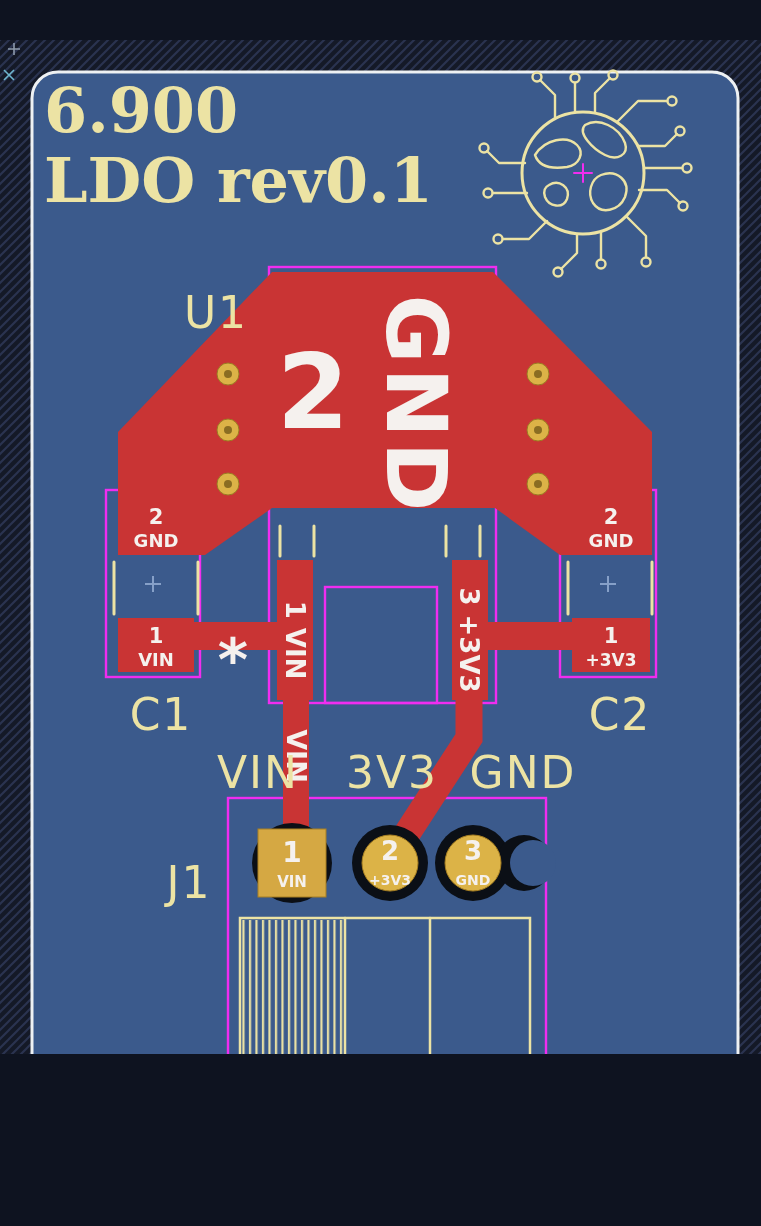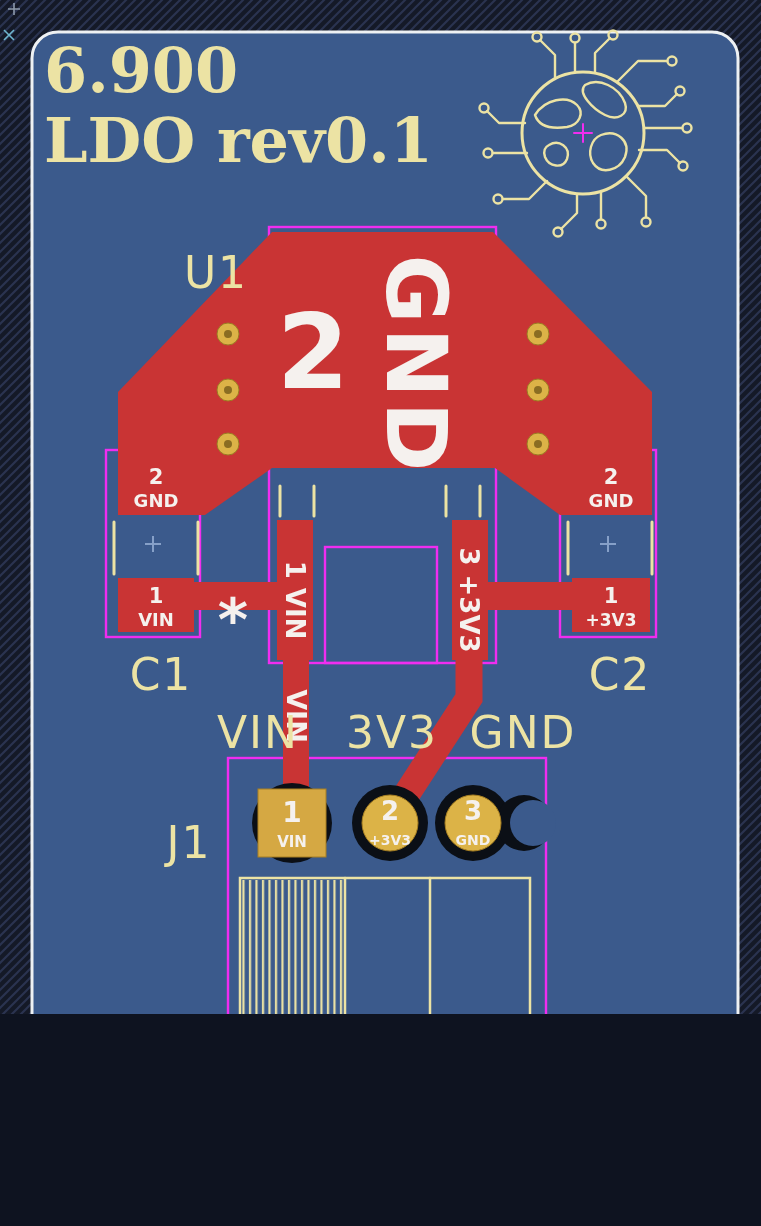--- a/index.html
+++ b/index.html
@@ -1,16 +1,16 @@
 <!DOCTYPE html>
 <html><head>
 <meta charset="utf-8">
 <style>
   html,body{margin:0;padding:0;background:#0e1320;}
-  .canvas-wrap{position:relative;width:761px;height:1014px;overflow:hidden;}
+  .canvas-wrap{position:relative;width:761px;height:1014px;overflow:hidden;margin-top:40px;}
   svg{display:block;}
   text{user-select:none;}
   .silk-text{fill:#ece3a4;font-family:"DejaVu Sans",sans-serif;letter-spacing:2px;}
   .pad-text{fill:#f5f1ee;font-family:"DejaVu Sans",sans-serif;font-weight:bold;}
   .title-text{fill:#ece3a4;font-family:"DejaVu Serif",serif;font-weight:bold;font-size:62px;}
 </style>
 </head>
 <body>
 
 <div class="canvas-wrap">

